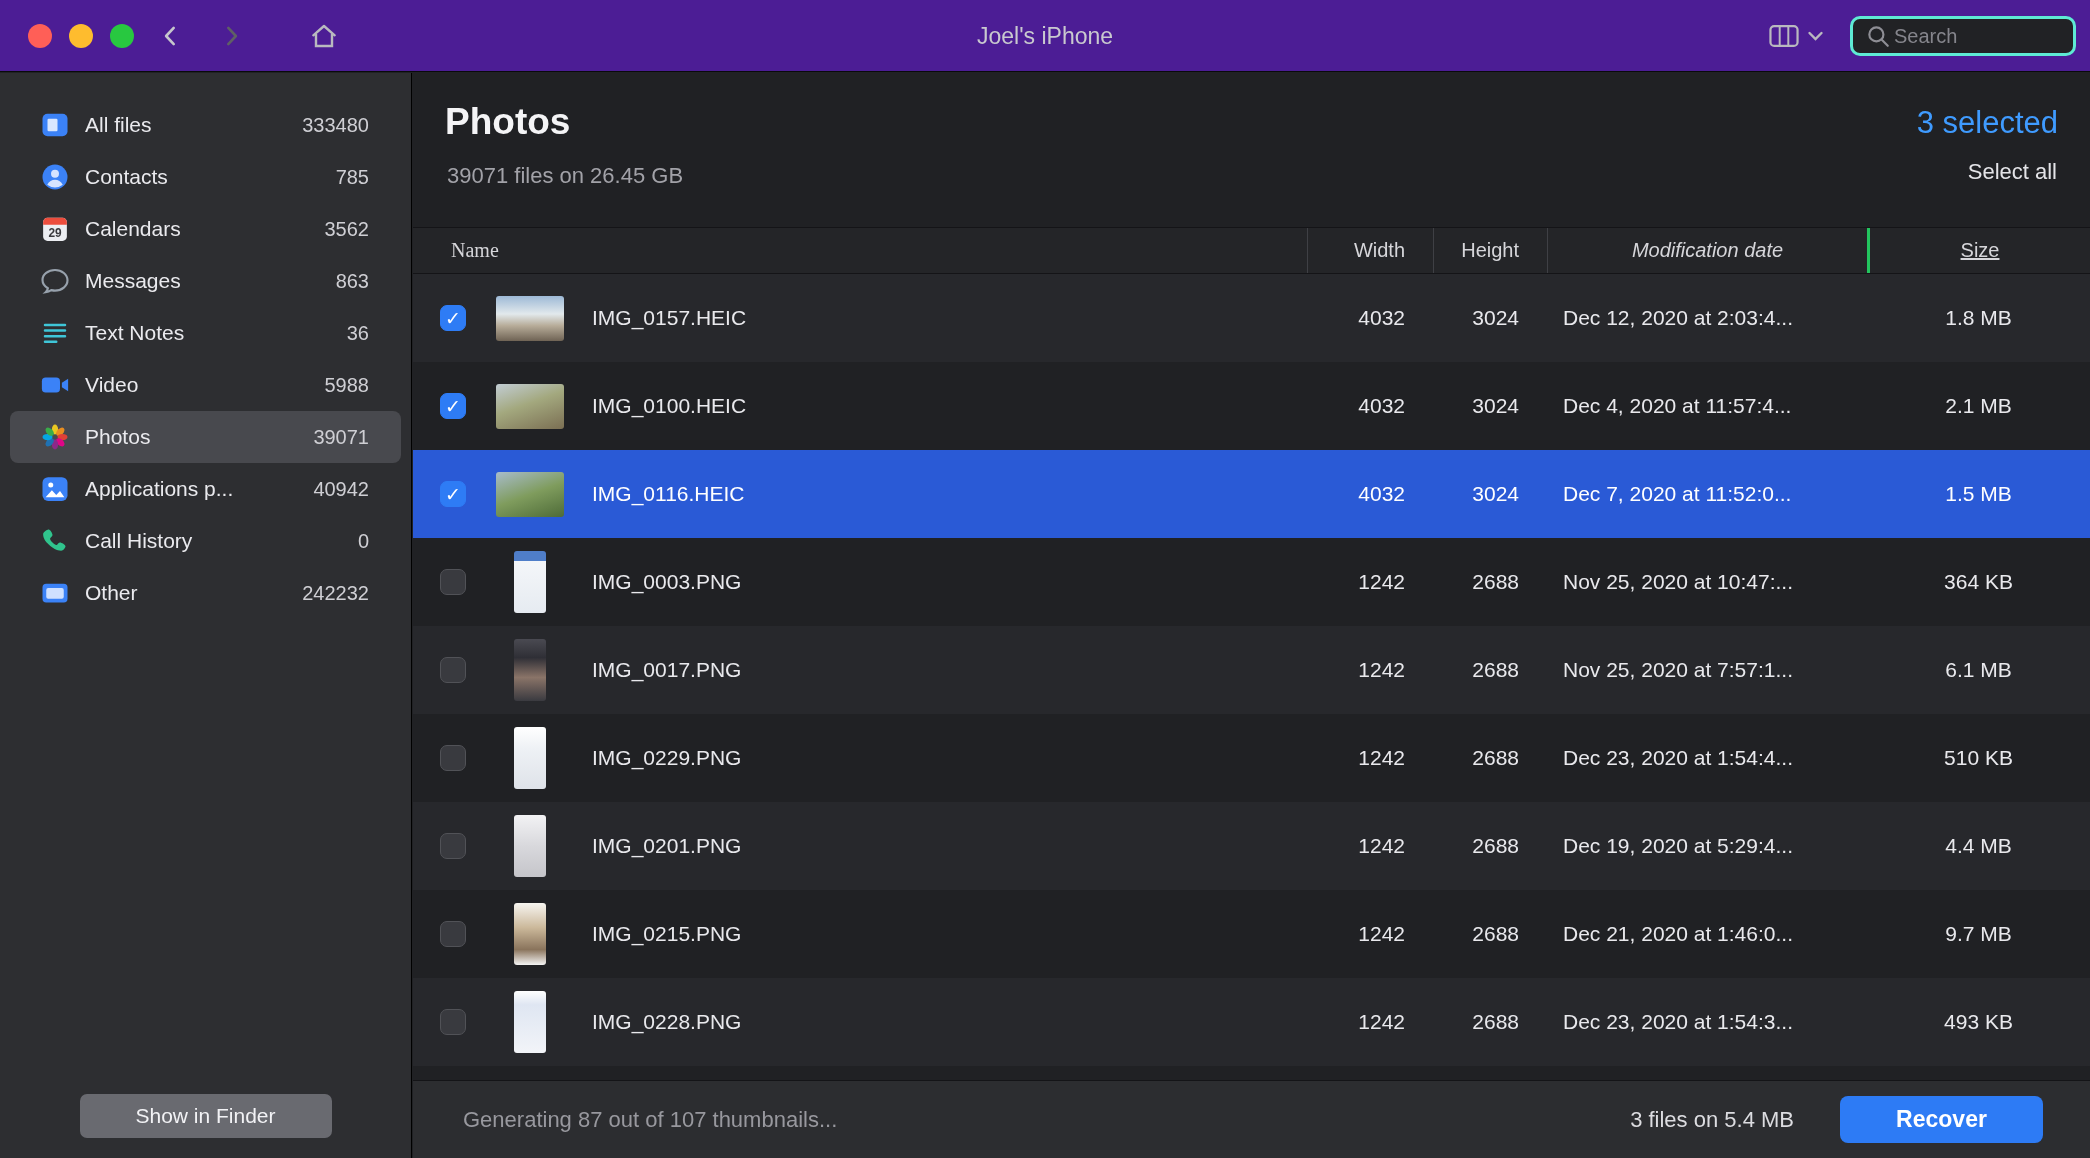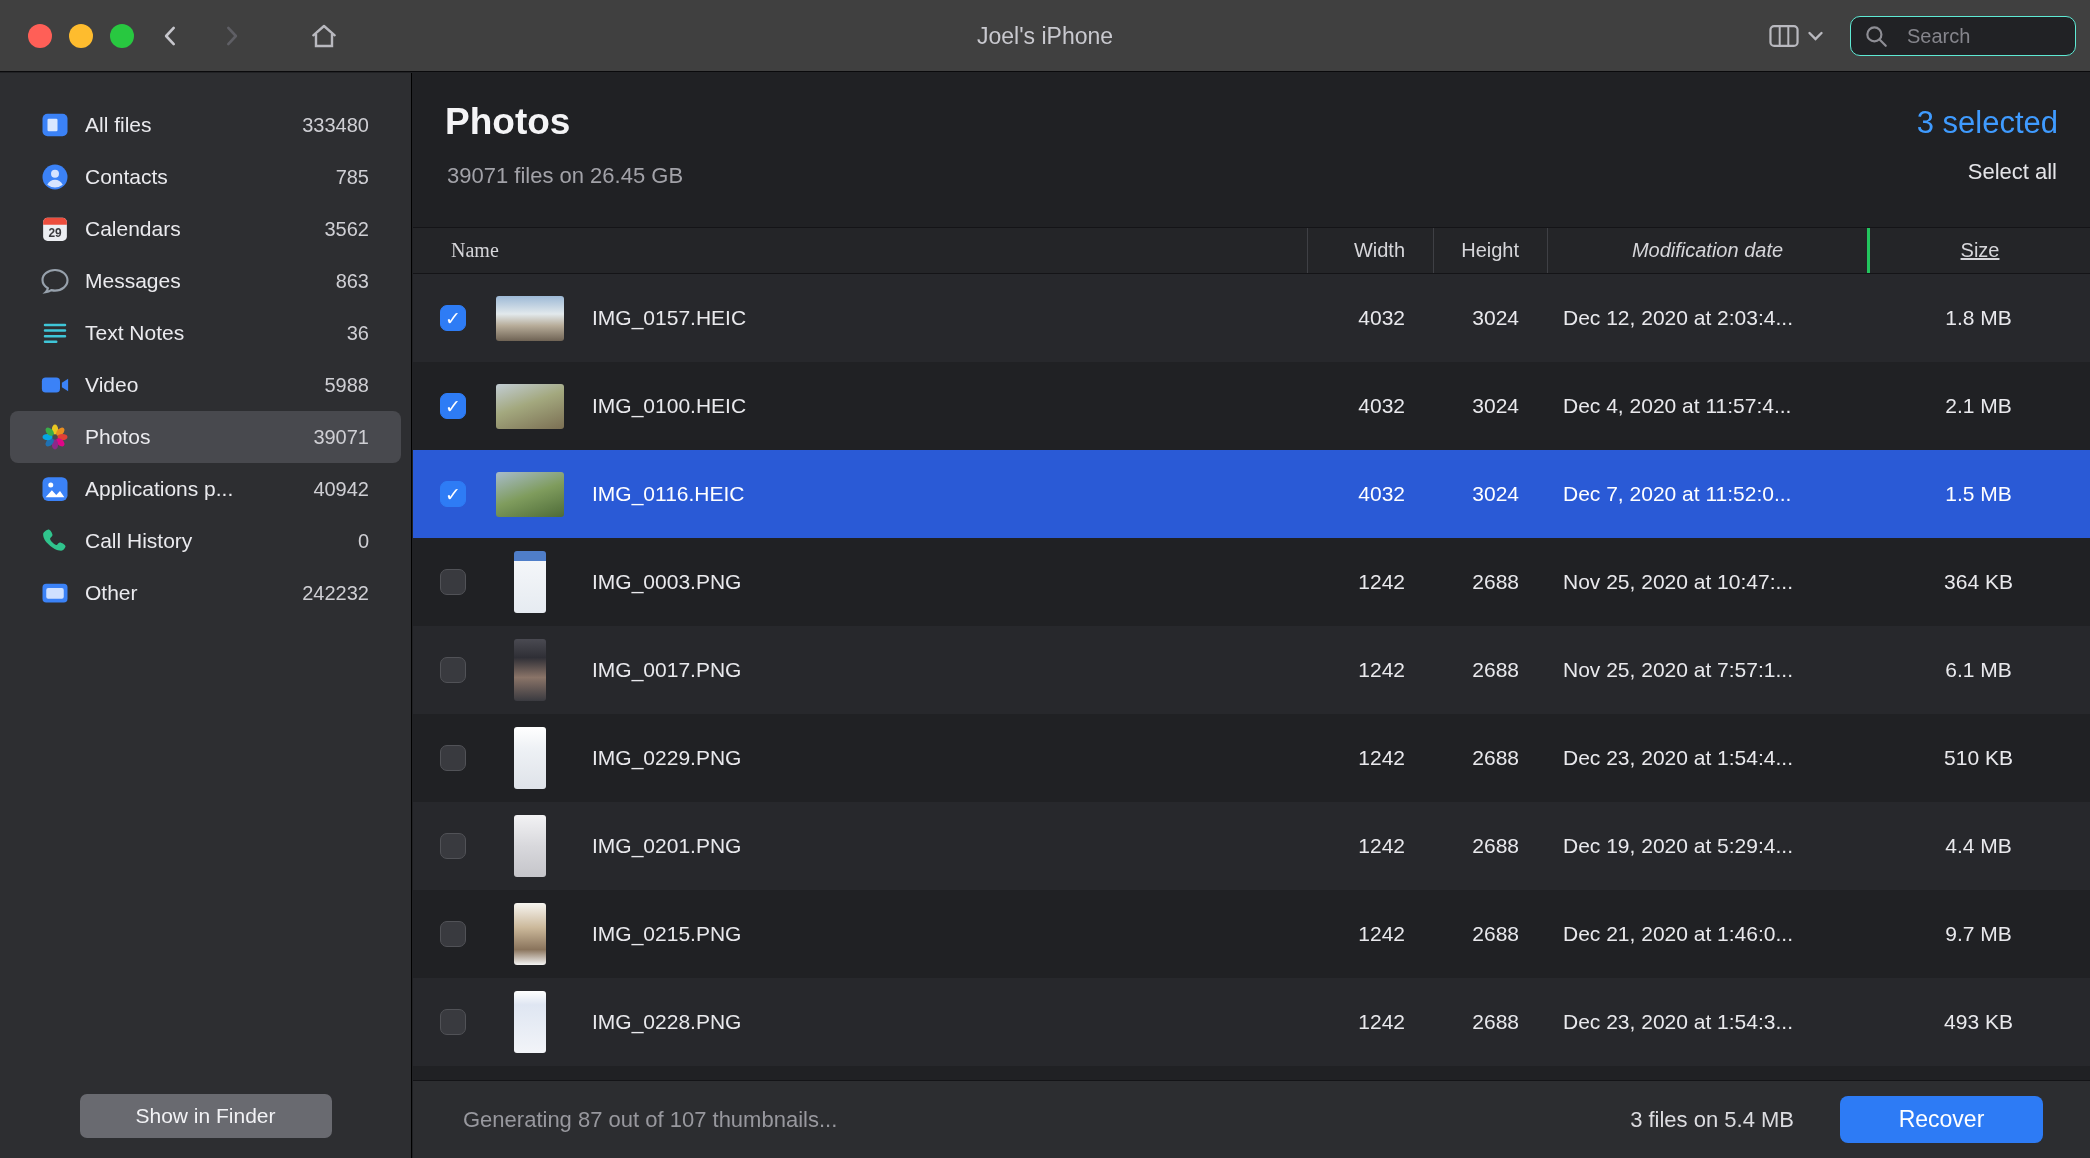--- a/index.html
+++ b/index.html
@@ -5,36 +5,36 @@
   * { margin:0; padding:0; box-sizing:border-box; }
   html,body { width:2090px; height:1158px; overflow:hidden; }
   body {
     font-family:"Liberation Sans","DejaVu Sans",sans-serif;
     background:#202124; color:#e9e9ed; position:relative; cursor:default;
     -webkit-user-select:none; user-select:none;
   }
 
   
   .titlebar { position:absolute; top:0; left:0; right:0; height:72px;
-    background:#404040; border-bottom:1px solid #0a0a0c; z-index:5; }
+    background:#4c1d95; border-bottom:1px solid #0a0a0c; z-index:5; }
   .traffic { position:absolute; left:28px; top:24px; display:flex; gap:17px; }
   .light { width:24px; height:24px; border-radius:50%; }
   .light.red { background:#ff5f57; }
   .light.yellow { background:#febc2e; }
   .light.green { background:#28c840; }
   .nav-btns { position:absolute; left:158px; top:0; height:72px; display:flex; align-items:center; gap:34px; }
   .icon-btn { display:flex; align-items:center; justify-content:center; }
   .home-btn { position:absolute; left:308px; top:0; height:72px; display:flex; align-items:center; }
   .window-title { position:absolute; left:0; right:0; top:0; height:72px;
     display:flex; align-items:center; justify-content:center;
     font-size:23px; color:#c9c9cf; pointer-events:none; }
   .titlebar-right { position:absolute; right:14px; top:0; height:72px; display:flex; align-items:center; gap:26px; }
   .view-selector { display:flex; align-items:center; gap:7px; }
-  .search-field { width:226px; height:40px; background:#212225; border:1px solid #5eead4;
-    border-radius:10px; display:flex; align-items:center; padding:8px 12px; gap:18px; }
+  .search-field { width:226px; height:40px; background:#212225; border:3px solid #5eead4;
+    border-radius:10px; display:flex; align-items:center; padding:8px 12px; gap:3px; }
   .search-field input { flex:1; min-width:0; background:transparent; border:none; outline:none;
     color:#e8e8ec; font-size:20px; font-family:inherit; }
   .search-field input::placeholder { color:#85858c; }
 
   
   .sidebar { position:absolute; top:73px; left:0; width:412px; bottom:0;
     background:#2d2e31; border-right:1px solid #000; }
   .side-item { display:flex; align-items:center; height:52px;
     margin:0 10px; padding:0 32px 0 30px; border-radius:8px; }
   .side-item.selected { background:#48494e; }
@@ -96,21 +96,21 @@
   .thumb-screenshot-gray { background:linear-gradient(180deg,#f2f2f4 0%,#d8d8dc 50%,#c5c5ca 100%); }
   .thumb-screenshot-photo { background:linear-gradient(180deg,#f7f5f1 0%,#cbb89a 40%,#8a745c 75%,#f4f4f4 100%); }
   .thumb-screenshot-light-2 { background:linear-gradient(180deg,#ffffff 0%,#dfe6f2 22%,#f2f4f8 100%); }
 
   
   .statusbar { position:absolute; left:413px; right:0; bottom:0; height:78px;
     background:#2c2d30; border-top:1px solid #141417; display:flex; align-items:center; }
   .progress-text { margin-left:50px; font-size:22px; color:#98989e; flex:1; }
   .selection-summary { font-size:22px; color:#dcdce0; margin-right:46px; }
   .recover-btn { width:203px; height:47px; margin-right:47px; background:#2d7bf5; border-radius:8px;
-    color:#ffffff; font-size:23px; font-weight:400; display:flex; align-items:center; justify-content:center; }
+    color:#ffffff; font-size:23px; font-weight:700; display:flex; align-items:center; justify-content:center; }
 </style>
 </head>
 <body>
 
 <div class="titlebar">
   <div class="traffic">
     <span class="light red"></span>
     <span class="light yellow"></span>
     <span class="light green"></span>
   </div>

